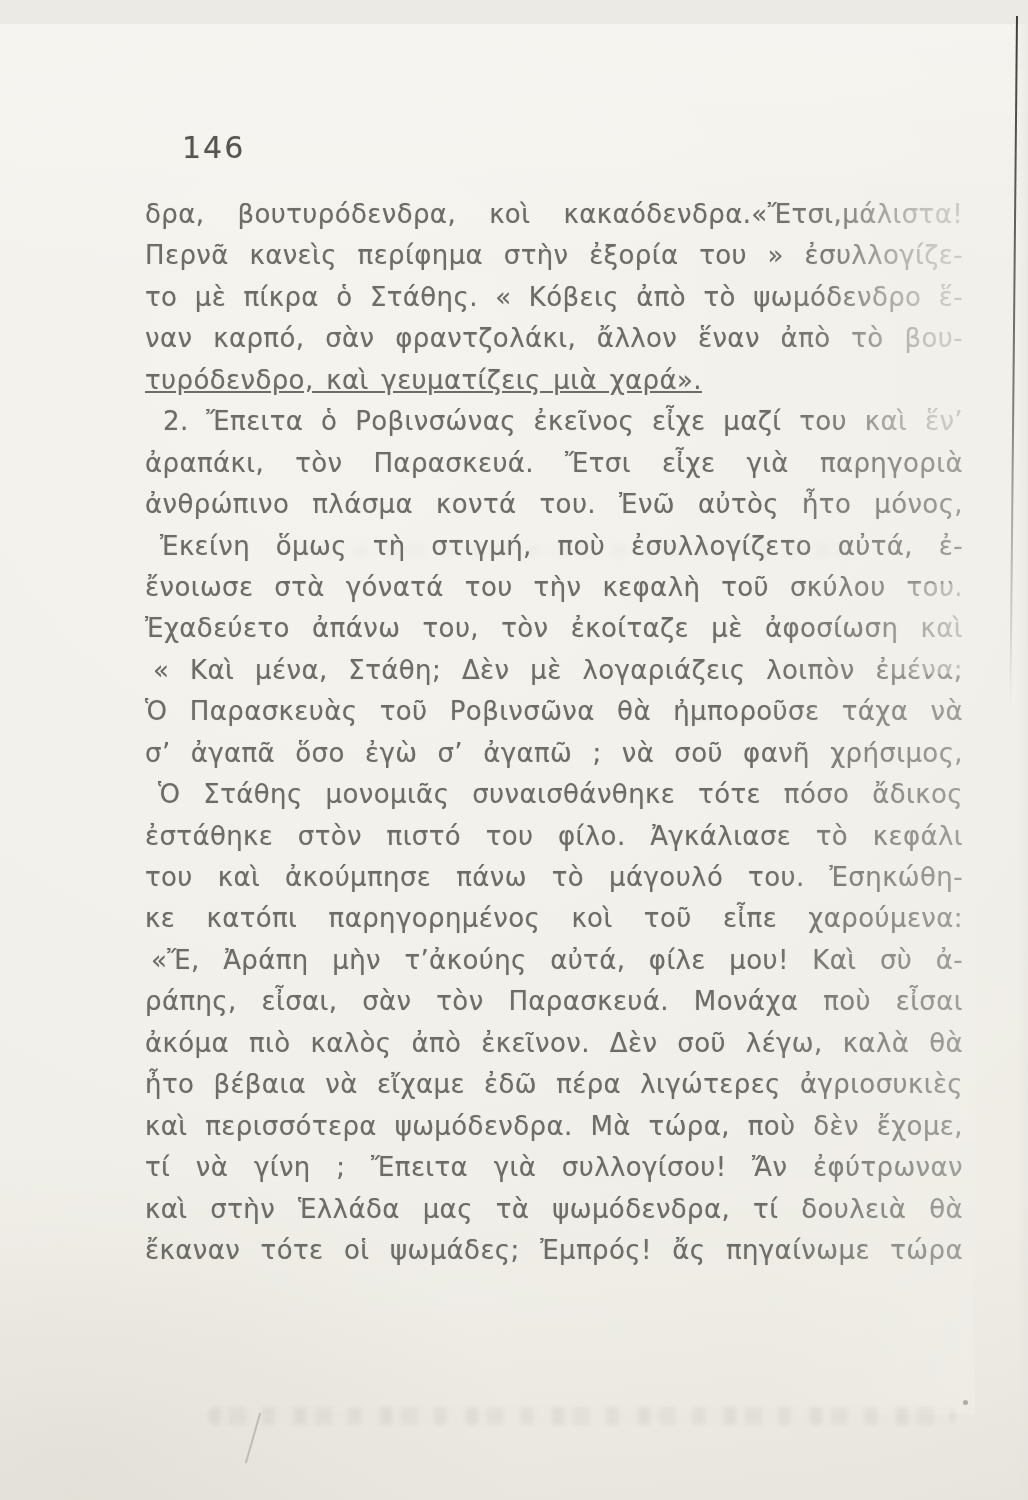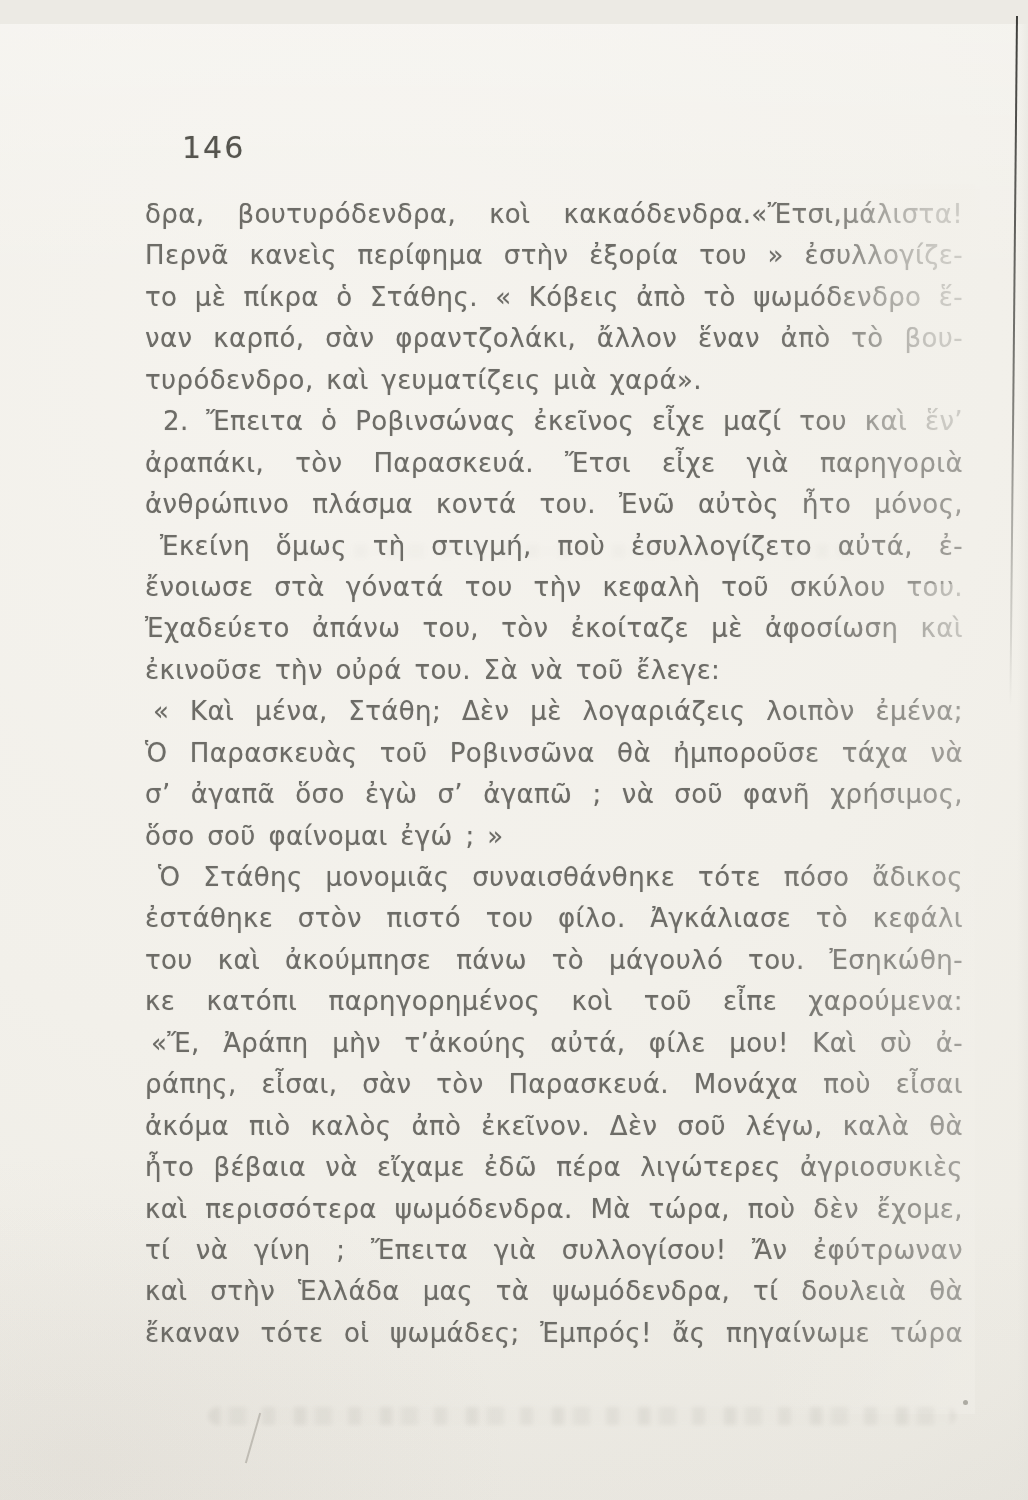--- a/index.html
+++ b/index.html
@@ -28,21 +28,21 @@
   }
   .text-block{
     position:absolute;left:145px;top:170px;width:818px;
     font-size:26px;line-height:41.45px;
     color:#6d6c67;
     letter-spacing:.4px;word-spacing:4px;
     text-shadow:0 0 .8px rgba(109,108,103,.45);
   }
   .line{height:41.45px;white-space:nowrap;overflow:visible;}
   .line.j{white-space:normal;text-align:justify;text-align-last:justify;}
-  .line.l{white-space:normal;text-align:left;text-align-last:left;}
+  .line.l{white-space:normal;text-align:left;text-align-last:left;text-decoration:underline;}
   
   .ink-fade{
     position:absolute;pointer-events:none;
   }
   .ink-fade.main{
     left:760px;top:160px;width:215px;height:1230px;
     background:linear-gradient(90deg, rgba(242,240,234,0) 0%, rgba(242,240,234,.22) 55%, rgba(242,240,234,.42) 100%);
   }
   .ink-fade.top-right{
     left:835px;top:165px;width:145px;height:260px;
@@ -99,25 +99,23 @@
       <div class="line j">Περνᾶ κανεὶς περίφημα στὴν ἐξορία του » ἐσυλλογίζε-</div>
       <div class="line j">το μὲ πίκρα ὁ Στάθης. « Κόβεις ἀπὸ τὸ ψωμόδενδρο ἕ-</div>
       <div class="line j">ναν καρπό, σὰν φραντζολάκι, ἄλλον ἕναν ἀπὸ τὸ βου-</div>
       <div class="line l">τυρόδενδρο, καὶ γευματίζεις μιὰ χαρά».</div>
       <div class="line j" style="padding-left: 18px;">2. Ἔπειτα ὁ Ροβινσώνας ἐκεῖνος εἶχε μαζί του καὶ ἕν’</div>
       <div class="line j">ἀραπάκι, τὸν Παρασκευά. Ἔτσι εἶχε γιὰ παρηγοριὰ</div>
       <div class="line j">ἀνθρώπινο πλάσμα κοντά του. Ἐνῶ αὐτὸς ἦτο μόνος,</div>
       <div class="line j" style="padding-left: 15px;">Ἐκείνη ὅμως τὴ στιγμή, ποὺ ἐσυλλογίζετο αὐτά, ἐ-</div>
       <div class="line j">ἔνοιωσε στὰ γόνατά του τὴν κεφαλὴ τοῦ σκύλου του.</div>
       <div class="line j">Ἐχαδεύετο ἀπάνω του, τὸν ἐκοίταζε μὲ ἀφοσίωση καὶ</div>
-      <div class="line l">ἐκινοῦσε τὴν οὐρά του. Σὰ νὰ τοῦ ἔλεγε:</div>
       <div class="line j" style="padding-left: 8px;">« Καὶ μένα, Στάθη; Δὲν μὲ λογαριάζεις λοιπὸν ἐμένα;</div>
       <div class="line j">Ὁ Παρασκευὰς τοῦ Ροβινσῶνα θὰ ἠμποροῦσε τάχα νὰ</div>
       <div class="line j">σ’ ἀγαπᾶ ὅσο ἐγὼ σ’ ἀγαπῶ ; νὰ σοῦ φανῆ χρήσιμος,</div>
-      <div class="line l">ὅσο σοῦ φαίνομαι ἐγώ ; »</div>
       <div class="line j" style="padding-left: 13px;">Ὁ Στάθης μονομιᾶς συναισθάνθηκε τότε πόσο ἄδικος</div>
       <div class="line j">ἐστάθηκε στὸν πιστό του φίλο. Ἀγκάλιασε τὸ κεφάλι</div>
       <div class="line j">του καὶ ἀκούμπησε πάνω τὸ μάγουλό του. Ἐσηκώθη-</div>
       <div class="line j">κε κατόπι παρηγορημένος κοὶ τοῦ εἶπε χαρούμενα:</div>
       <div class="line j" style="padding-left: 6px;">«Ἔ, Ἀράπη μὴν τ’ἀκούης αὐτά, φίλε μου! Καὶ σὺ ἀ-</div>
       <div class="line j">ράπης, εἶσαι, σὰν τὸν Παρασκευά. Μονάχα  ποὺ εἶσαι</div>
       <div class="line j">ἀκόμα πιὸ καλὸς ἀπὸ ἐκεῖνον. Δὲν σοῦ λέγω, καλὰ θὰ</div>
       <div class="line j">ἦτο βέβαια νὰ εἴχαμε ἐδῶ πέρα λιγώτερες ἀγριοσυκιὲς</div>
       <div class="line j">καὶ περισσότερα ψωμόδενδρα. Μὰ τώρα, ποὺ δὲν ἔχομε,</div>
       <div class="line j">τί νὰ γίνη ; Ἔπειτα γιὰ συλλογίσου! Ἄν ἐφύτρωναν</div>

